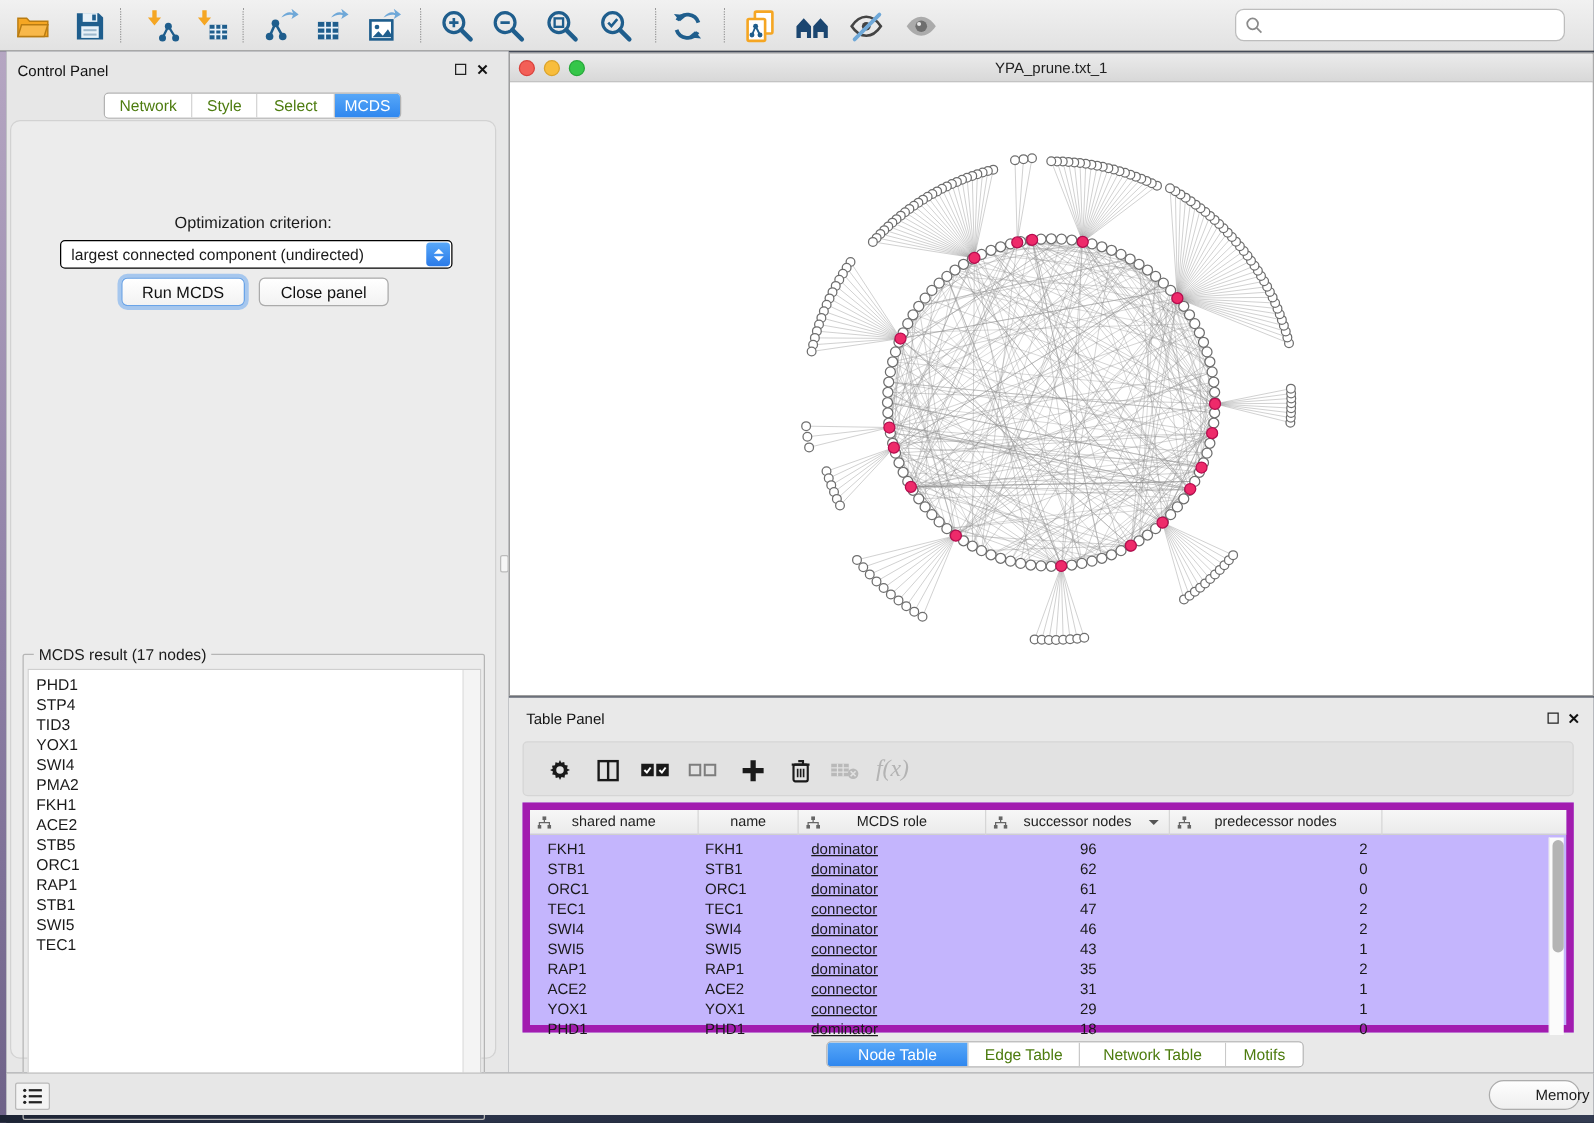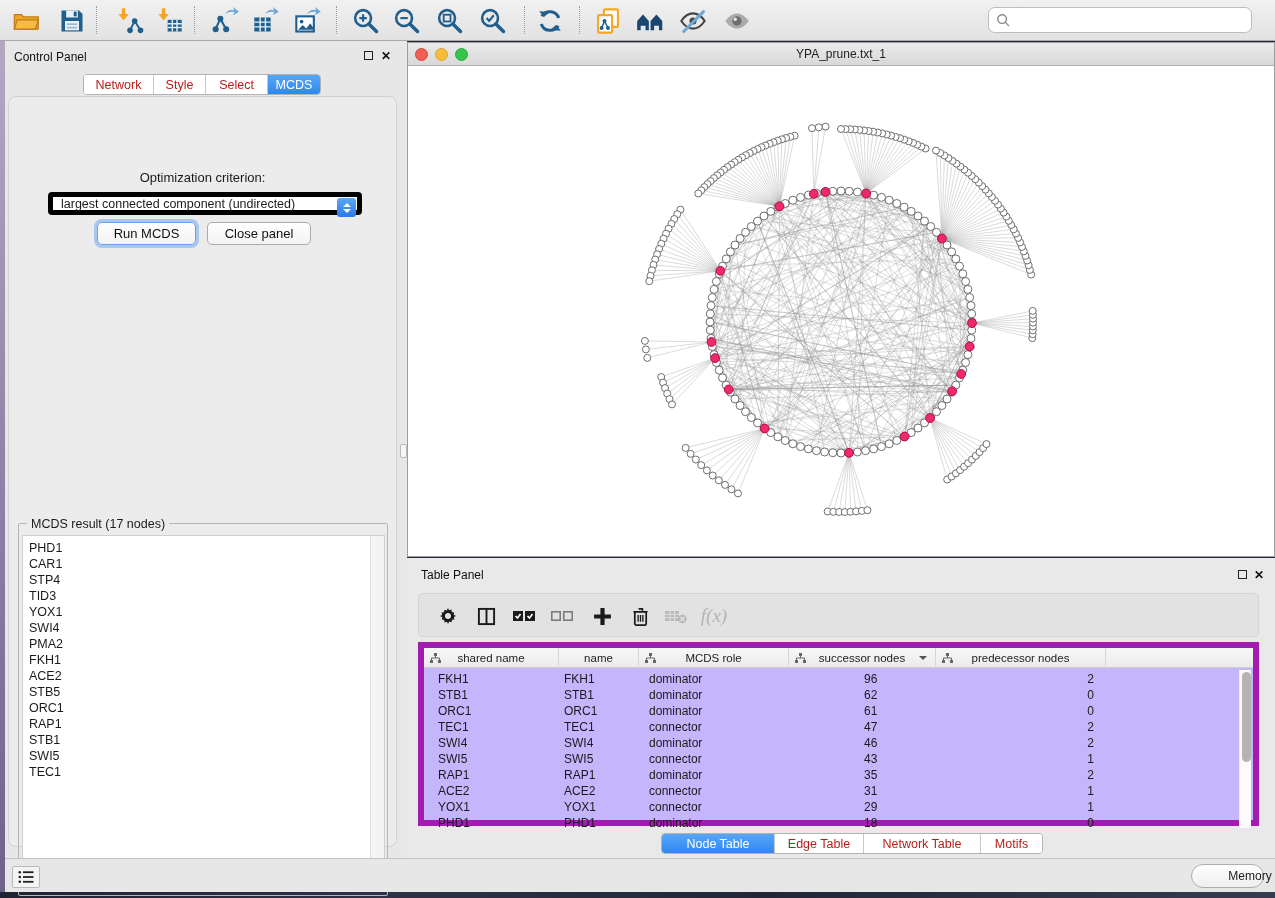--- a/index.html
+++ b/index.html
@@ -28,30 +28,30 @@
   #control-panel { position:absolute; left:5px; top:41px; width:395px; height:817px;
                    background:#e7e7e7; }
   .panel-title { font-size:12px; color:#111; }
   .win-mini { position:absolute; width:12px; height:12px; cursor:default; }
   .float-glyph { display:block; width:9px; height:9px; border:1.6px solid #222; margin:1px auto; }
   .x-glyph { font-size:12px; font-weight:bold; color:#111; line-height:12px; }
 
   .seg-bar { position:absolute; display:flex; background:#fff; border:1px solid #b3b3b3;
              border-radius:4px; overflow:hidden; height:21px; }
   .seg { display:flex; align-items:center; justify-content:center; font-size:12.5px;
-         border-right:1px solid #c9c9c9; background:#fff; color:#b91c1c; cursor:default; }
+         border-right:1px solid #c9c9c9; background:#fff; color:#4d7c0f; cursor:default; }
   .seg:last-child { border-right:none; }
   .seg.sel { background:linear-gradient(#57a7f8,#2f87ef); color:#fff; }
 
   #cp-inner { position:absolute; left:3px; top:55px; width:389px; height:751px;
               background:#ececec; border:1px solid #d2d2d2; border-radius:8px; }
   #opt-label { position:absolute; left:0; top:73px; width:100%; text-align:center;
                font-size:13px; }
   #opt-select { position:absolute; left:39px; top:95px; width:314px; height:23px;
-                background:#fff; border:5px solid #000000; border-radius:4px;
+                background:#fff; border:1px solid #000000; border-radius:4px;
                 font-size:12.5px; display:flex; align-items:center; padding-left:8px; }
   #opt-stepper { position:absolute; right:1px; top:1px; width:19px; height:19px;
                  background:linear-gradient(#58a8f9,#2a7ae8); border-radius:3px;
                  display:flex; flex-direction:column; align-items:center; justify-content:center; gap:2px; }
   .chev-up { width:0; height:0; border-left:4px solid transparent; border-right:4px solid transparent;
              border-bottom:4px solid #fff; }
   .chev-dn { width:0; height:0; border-left:4px solid transparent; border-right:4px solid transparent;
              border-top:4px solid #fff; }
   .btn { position:absolute; height:23px; background:linear-gradient(#ffffff,#f2f2f2);
          border:1px solid #ababab; border-radius:5px; font-size:13px;
@@ -97,21 +97,21 @@
                display:flex; }
   .hcell { position:relative; height:20px; border-right:1px solid #d6d6d6; display:flex;
            align-items:center; justify-content:center; font-size:11.5px; color:#222; }
   .hcell .tree-ico { position:absolute; left:6px; top:5px; }
   .sort-chev { position:absolute; right:8px; top:8px; width:0; height:0;
                border-left:4px solid transparent; border-right:4px solid transparent;
                border-top:4px solid #555; }
   .trow { position:absolute; left:0; width:100%; height:16px; }
   .tcell { position:absolute; top:0; height:16px; line-height:16px; font-size:12px;
            white-space:nowrap; }
-  .c1 { left:14px; }  .c2 { left:140px; }  .c3 { left:225px; }
+  .c1 { left:14px; }  .c2 { left:140px; }  .c3 { left:225px;text-decoration:underline; }
   .c4 { width:60px; left:440px; text-align:left; }
   .c5 { width:60px; left:610px; text-align:right; }
   #nt-scroll { position:absolute; right:2px; top:22px; width:12px; height:158px;
                background:#fbfbfb; border-left:1px solid #eee; }
   #nt-thumb { position:absolute; left:1.5px; top:2px; width:9px; height:90px;
               background:#b4b4b4; border-radius:5px; }
 
   
   #status-bar { position:absolute; left:5px; top:858px; width:1270px; height:34px;
                 background:#e7e7e7; border-top:1px solid #c2c2c2; }
@@ -288,21 +288,20 @@
           <span class="chev-dn"></span>
       </span>
     </div>
     <div class="btn focus" style="left:88px; top:125px; width:99px">Run MCDS</div>
     <div class="btn" style="left:198px; top:125px; width:104px">Close panel</div>
 
     <div id="mcds-group">
       <div id="mcds-group-label">MCDS result (17 nodes)</div>
       <div id="mcds-list">
         <div class="mcds-item" style="margin-top:4px">PHD1</div>
-        <div class="mcds-item">CAR1</div>
         <div class="mcds-item">STP4</div>
         <div class="mcds-item">TID3</div>
         <div class="mcds-item">YOX1</div>
         <div class="mcds-item">SWI4</div>
         <div class="mcds-item">PMA2</div>
         <div class="mcds-item">FKH1</div>
         <div class="mcds-item">ACE2</div>
         <div class="mcds-item">STB5</div>
         <div class="mcds-item">ORC1</div>
         <div class="mcds-item">RAP1</div>

